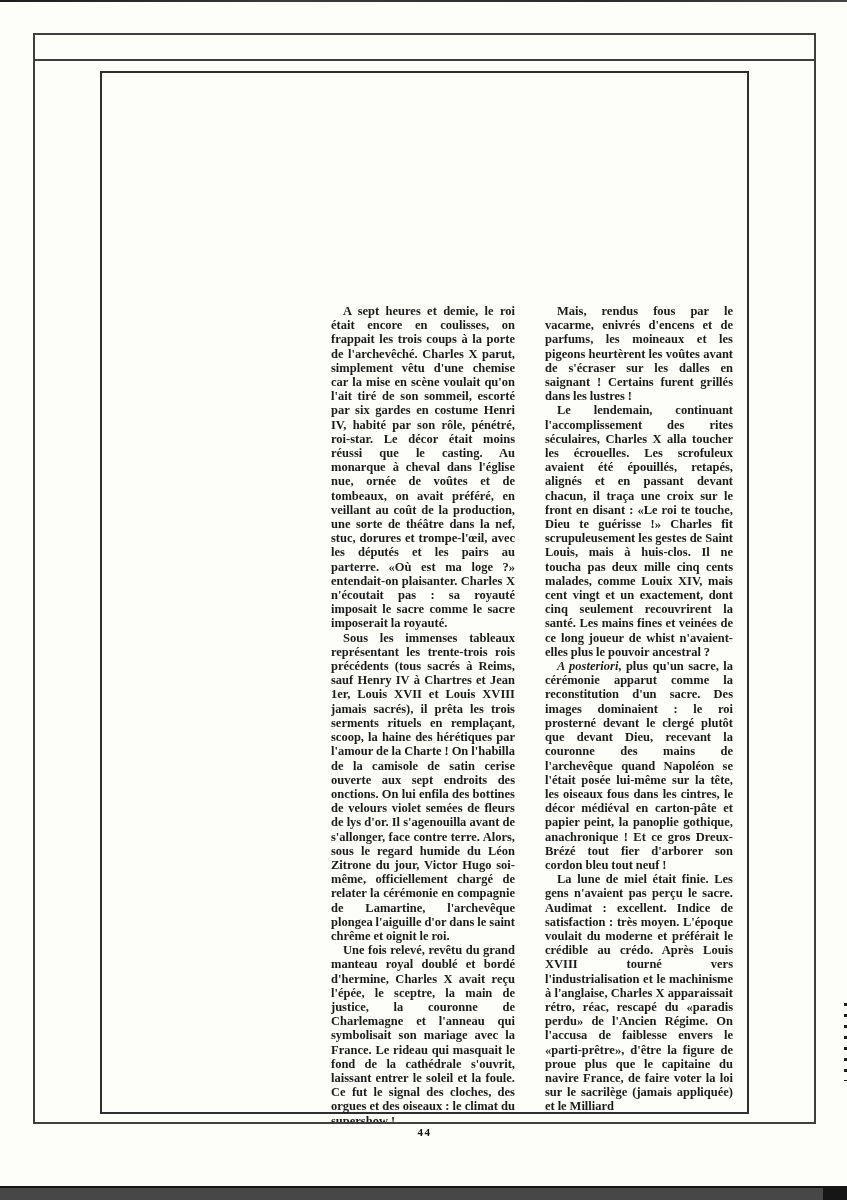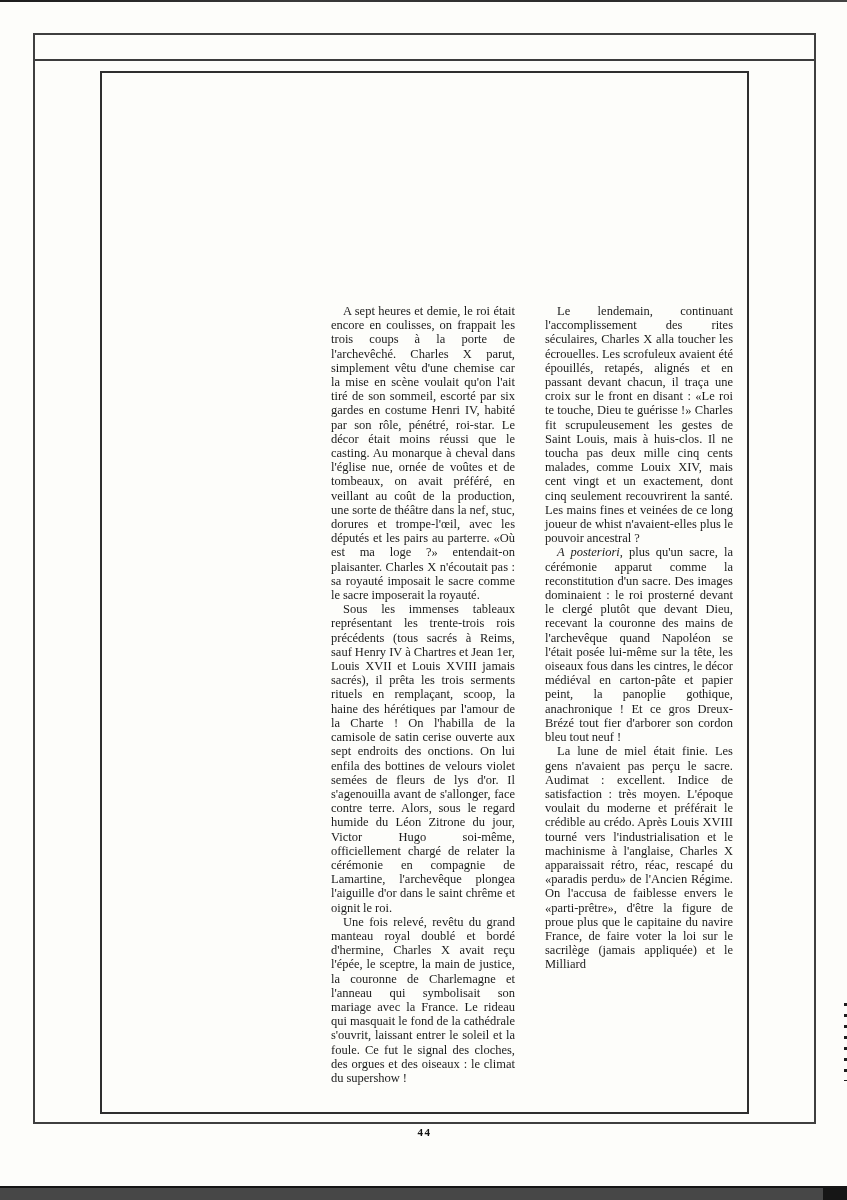--- a/index.html
+++ b/index.html
@@ -36,20 +36,21 @@
     display:flex; gap:30px;
     overflow:hidden;
   }
   .col {
     text-align:justify;
     font-size:12.5px;
     line-height:14.2px;
     color:#1b1b1b;
     hyphens:auto;
     word-spacing:-0.2px;
+    font-weight:bold;
   }
   .col-left  { width:184px; }
   .col-right { width:188px; }
   .col p { margin:0; text-indent:12px; }
   .page-number {
     position:absolute; left:33px; top:1126px; width:783px;
     text-align:center;
     font-size:11px; font-weight:bold;
     letter-spacing:1.5px;
     color:#101010;
@@ -78,20 +79,21 @@
 <div class="outer-frame">
   <div class="header-band"></div>
   <div class="content-box">
     <div class="text-block">
       <div class="col col-left">
           <p>A sept heures et demie, le roi était encore en coulisses, on frappait les trois coups à la porte de l'archevêché. Charles X parut, simplement vêtu d'une chemise car la mise en scène voulait qu'on l'ait tiré de son sommeil, escorté par six gardes en costume Henri IV, habité par son rôle, pénétré, roi-star. Le décor était moins réussi que le casting. Au monarque à cheval dans l'église nue, ornée de voûtes et de tombeaux, on avait préféré, en veillant au coût de la production, une sorte de théâtre dans la nef, stuc, dorures et trompe-l'œil, avec les députés et les pairs au parterre. «Où est ma loge ?» entendait-on plaisanter. Charles X n'écoutait pas : sa royauté imposait le sacre comme le sacre imposerait la royauté.</p>
           <p>Sous les immenses tableaux représentant les trente-trois rois précédents (tous sacrés à Reims, sauf Henry IV à Chartres et Jean 1er, Louis XVII et Louis XVIII jamais sacrés), il prêta les trois serments rituels en remplaçant, scoop, la haine des hérétiques par l'amour de la Charte ! On l'habilla de la camisole de satin cerise ouverte aux sept endroits des onctions. On lui enfila des bottines de velours violet semées de fleurs de lys d'or. Il s'agenouilla avant de s'allonger, face contre terre. Alors, sous le regard humide du Léon Zitrone du jour, Victor Hugo soi-même, officiellement chargé de relater la cérémonie en compagnie de Lamartine, l'archevêque plongea l'aiguille d'or dans le saint chrême et oignit le roi.</p>
           <p>Une fois relevé, revêtu du grand manteau royal doublé et bordé d'hermine, Charles X avait reçu l'épée, le sceptre, la main de justice, la couronne de Charlemagne et l'anneau qui symbolisait son mariage avec la France. Le rideau qui masquait le fond de la cathédrale s'ouvrit, laissant entrer le soleil et la foule. Ce fut le signal des cloches, des orgues et des oiseaux : le climat du supershow !</p>
         </div>
       <div class="col col-right">
+          <p>Mais, rendus fous par le vacarme, enivrés d'encens et de parfums, les moineaux et les pigeons heurtèrent les voûtes avant de s'écraser sur les dalles en saignant ! Certains furent grillés dans les lustres !</p>
           <p>Le lendemain, continuant l'accomplissement des rites séculaires, Charles X alla toucher les écrouelles. Les scrofuleux avaient été épouillés, retapés, alignés et en passant devant chacun, il traça une croix sur le front en disant : «Le roi te touche, Dieu te guérisse !» Charles fit scrupuleusement les gestes de Saint Louis, mais à huis-clos. Il ne toucha pas deux mille cinq cents malades, comme Louix XIV, mais cent vingt et un exactement, dont cinq seulement recouvrirent la santé. Les mains fines et veinées de ce long joueur de whist n'avaient-elles plus le pouvoir ancestral ?</p>
           <p><i>A posteriori</i>, plus qu'un sacre, la cérémonie apparut comme la reconstitution d'un sacre. Des images dominaient : le roi prosterné devant le clergé plutôt que devant Dieu, recevant la couronne des mains de l'archevêque quand Napoléon se l'était posée lui-même sur la tête, les oiseaux fous dans les cintres, le décor médiéval en carton-pâte et papier peint, la panoplie gothique, anachronique ! Et ce gros Dreux-Brézé tout fier d'arborer son cordon bleu tout neuf !</p>
           <p>La lune de miel était finie. Les gens n'avaient pas perçu le sacre. Audimat : excellent. Indice de satisfaction : très moyen. L'époque voulait du moderne et préférait le crédible au crédo. Après Louis XVIII tourné vers l'industrialisation et le machinisme à l'anglaise, Charles X apparaissait rétro, réac, rescapé du «paradis perdu» de l'Ancien Régime. On l'accusa de faiblesse envers le «parti-prêtre», d'être la figure de proue plus que le capitaine du navire France, de faire voter la loi sur le sacrilège (jamais appliquée) et le Milliard</p>
         </div>
     </div>
   </div>
 </div>
 
 <div class="page-number">44</div>
 

